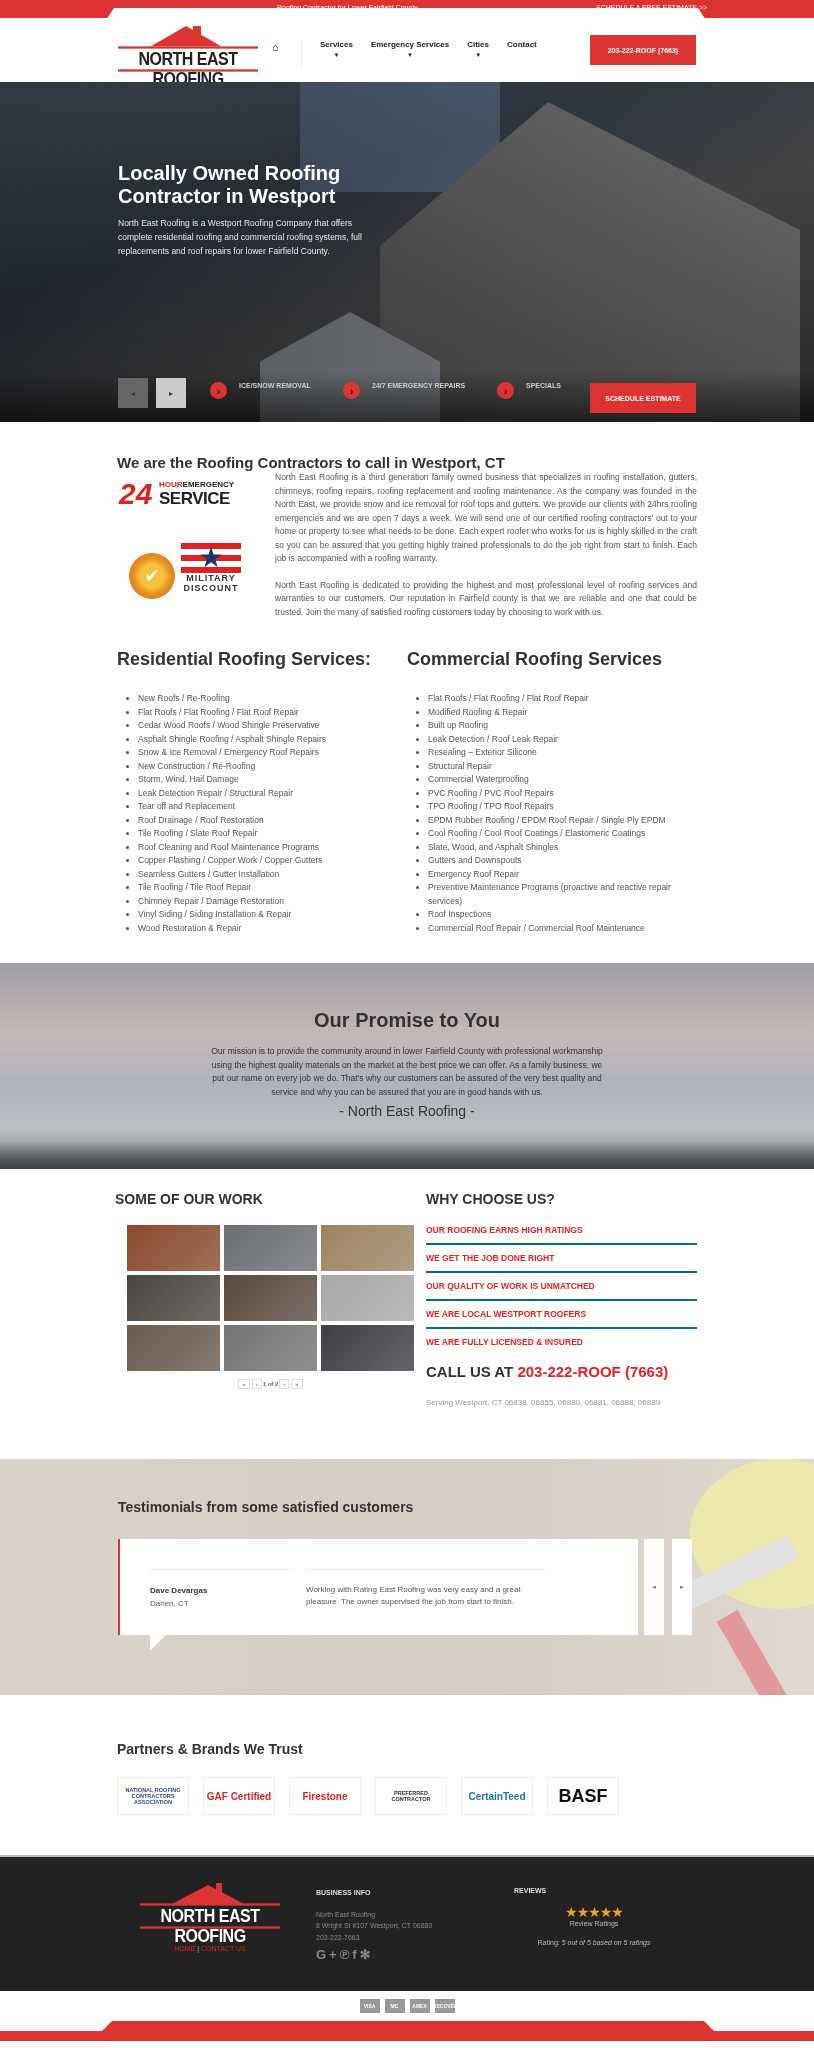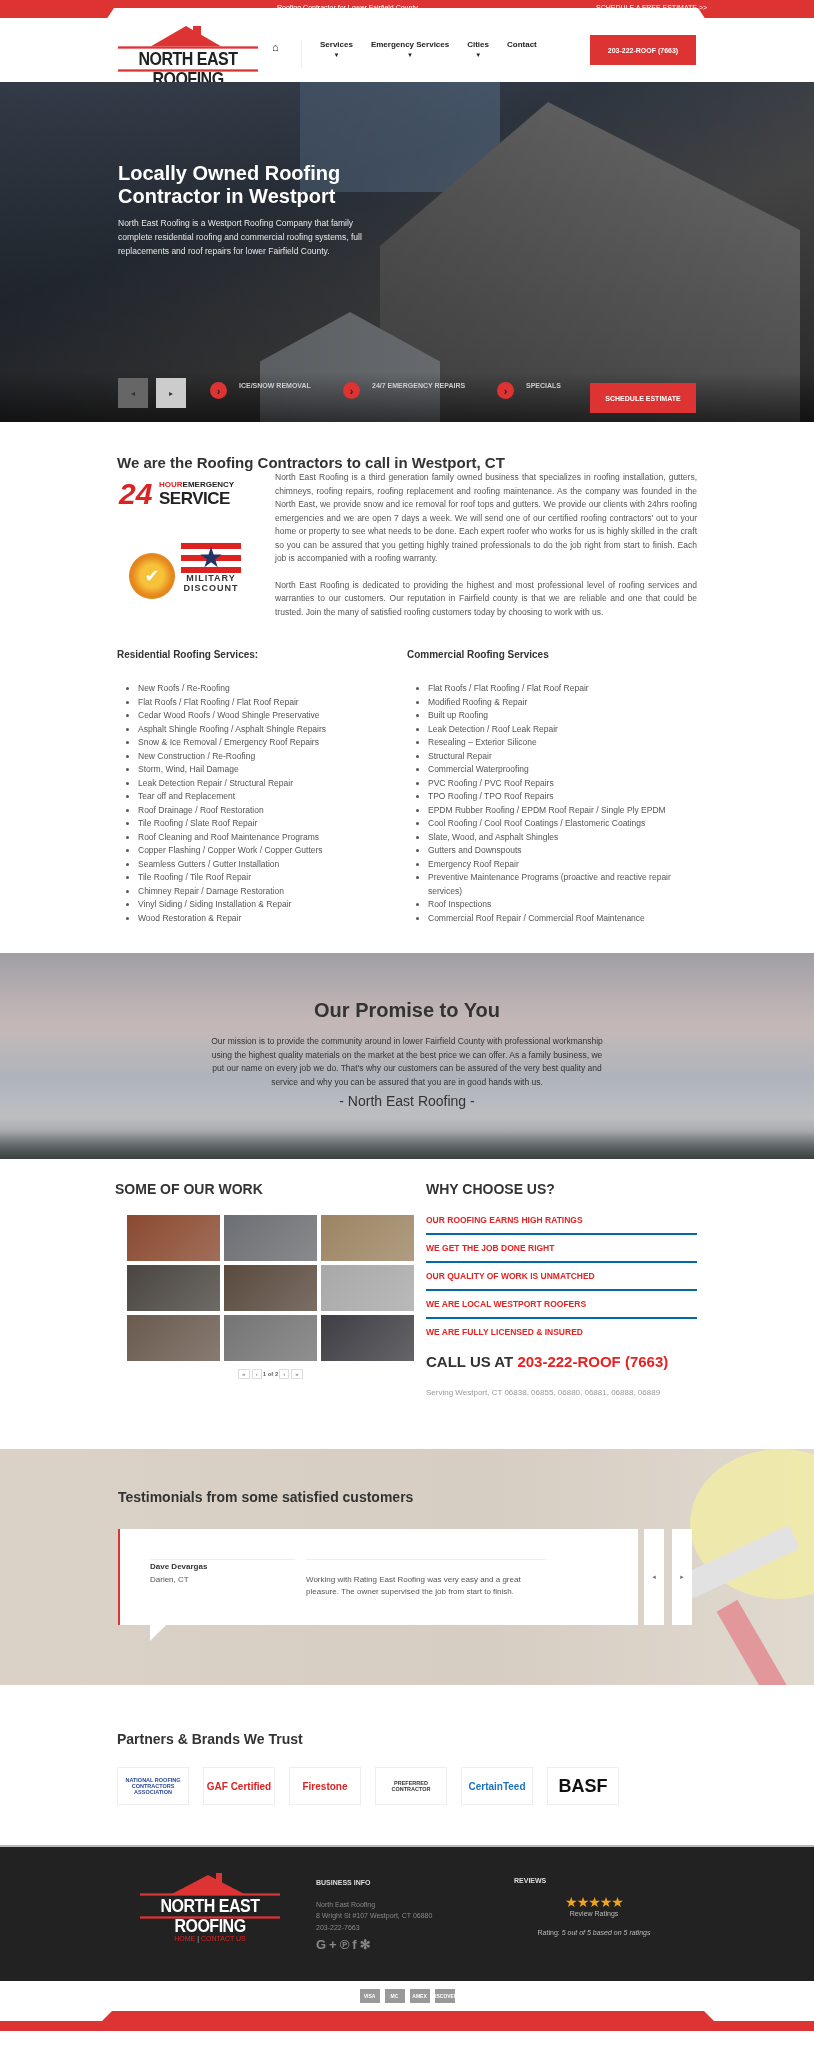--- a/index.html
+++ b/index.html
@@ -48,21 +48,21 @@
 .b24 .sv{position:absolute;left:40px;top:12px;font-size:17px;font-weight:bold;color:#222;letter-spacing:-0.5px}
 .senior{position:absolute;left:12px;top:82px;width:46px;height:46px;border-radius:50%;background:radial-gradient(circle,#f5c23a 35%,#e78a1e 60%,#d96f15 100%);display:flex;align-items:center;justify-content:center;color:#fff;font-size:18px}
 .mil{position:absolute;left:64px;top:72px;width:60px;height:60px;text-align:center}
 .mil .star{font-size:28px;color:#223366;line-height:30px;background:linear-gradient(180deg,#dd2222 0 20%,#fff 20% 40%,#dd2222 40% 60%,#fff 60% 80%,#dd2222 80%)}
 .mil .t{font-size:9px;font-weight:bold;color:#333;letter-spacing:1px;line-height:10px}
 .intro .text{flex:1;font-size:8.5px;line-height:13.5px;color:#555;text-align:justify}
 .intro .text p+p{margin-top:13px}
 
 .services{display:flex;margin-top:30px}
 .services .col{width:296px}
-.services h3{font-size:10px;font-weight:bold;color:#333;margin-bottom:22px}
+.services h3{font-size:18px;font-weight:bold;color:#333;margin-bottom:22px}
 .services ul{list-style:disc;padding-left:21px;font-size:8.5px;line-height:13.5px;color:#555}
 
 .promise{margin-top:28px;height:206px;position:relative;background:linear-gradient(180deg,#8c8a92 0%,#b9aaa8 35%,#9ea3ad 60%,#aeb1b5 80%,#5f6569 100%);overflow:hidden}
 .promise .veil{position:absolute;inset:0;background:rgba(255,255,255,.18)}
 .promise .trees{position:absolute;left:0;right:0;bottom:0;height:28px;background:linear-gradient(180deg,rgba(40,45,45,0),#3a4240)}
 .promise h2{position:absolute;left:0;right:0;top:46px;text-align:center;font-size:20px;color:#333;font-weight:bold}
 .promise p{position:absolute;left:206px;width:402px;top:82px;text-align:center;font-size:8.5px;line-height:13.5px;color:#333}
 .promise .sig{position:absolute;left:0;right:0;top:140px;text-align:center;font-size:14px;color:#333}
 
 .workwhy{display:flex;padding-top:22px;height:290px}
@@ -82,21 +82,21 @@
 .why .serve{font-size:8px;color:#999;margin-top:18px}
 
 .testi{height:236px;position:relative;overflow:hidden;background:linear-gradient(90deg,#cfc3b5 0%,#c9bdaf 60%,#d6cdbf 100%)}
 .testi .veil{position:absolute;inset:0;background:rgba(255,255,255,.25)}
 .testi .helmet{position:absolute;left:690px;top:0;width:180px;height:150px;border-radius:50%;background:#ede58a;opacity:.85}
 .testi .hammer{position:absolute;left:680px;top:100px;width:120px;height:26px;background:#d9d9d9;transform:rotate(-25deg);border-radius:4px}
 .testi .handle{position:absolute;left:740px;top:150px;width:24px;height:100px;background:#d9757a;transform:rotate(-30deg)}
 .testi h2{position:absolute;left:118px;top:40px;font-size:14px;font-weight:bold;color:#333}
 .card{position:absolute;left:118px;top:80px;width:520px;height:96px;background:#fff;border-left:2px solid #dd3333}
 .card .tail{position:absolute;left:30px;top:96px;width:0;height:0;border-top:16px solid #fff;border-right:16px solid transparent}
-.card .who{position:absolute;left:30px;top:30px;width:145px;border-top:1px solid #eee;font-size:8px;line-height:13px;color:#555}
+.card .who{position:absolute;left:30px;top:30px;width:145px;border-top:1px solid #eee;padding-top:14px;font-size:8px;line-height:13px;color:#555}
 .card .who b{color:#333}
 .card .quote{position:absolute;left:186px;top:30px;width:240px;border-top:1px solid #eee;padding-top:14px;font-size:8px;line-height:12px;color:#555}
 .tnav{position:absolute;top:80px;width:20px;height:96px;background:#fff;display:flex;align-items:center;justify-content:center;font-size:7px;color:#777}
 
 .partners{padding-top:46px;height:160px}
 .partners h2{font-size:14px;font-weight:bold;color:#333}
 .logos{display:flex;gap:14px;margin-top:20px}
 .logos .lg{width:72px;height:38px;border:1px solid #eee;display:flex;align-items:center;justify-content:center;font-weight:bold;text-align:center}
 
 .footer{height:136px;background:#222;position:relative;border-top:2px solid #bbb}
@@ -146,21 +146,21 @@
   <a class="callbtn" style="top:17px">203-222-ROOF (7663)</a>
 </div>
 
 <div class="hero">
   <div class="sky"></div>
   <div class="house"></div>
   <div class="gable"></div>
   <div class="shade"></div>
   <div class="bottom"></div>
   <h1>Locally Owned Roofing Contractor in Westport</h1>
-  <p>North East Roofing is a Westport Roofing Company that family complete residential roofing and commercial roofing systems, full replacements and roof repairs for lower Fairfield County.</p>
+  <p>North East Roofing is a Westport Roofing Company that offers complete residential roofing and commercial roofing systems, full replacements and roof repairs for lower Fairfield County.</p>
 </div>
 <div class="sl prev">
     <span>◂</span>
   </div>
 <div class="sl next">
     <span>▸</span>
   </div>
 <div class="qlink" style="left:210px">
     <span class="chev">›</span>
     <span>ICE/SNOW REMOVAL</span>

